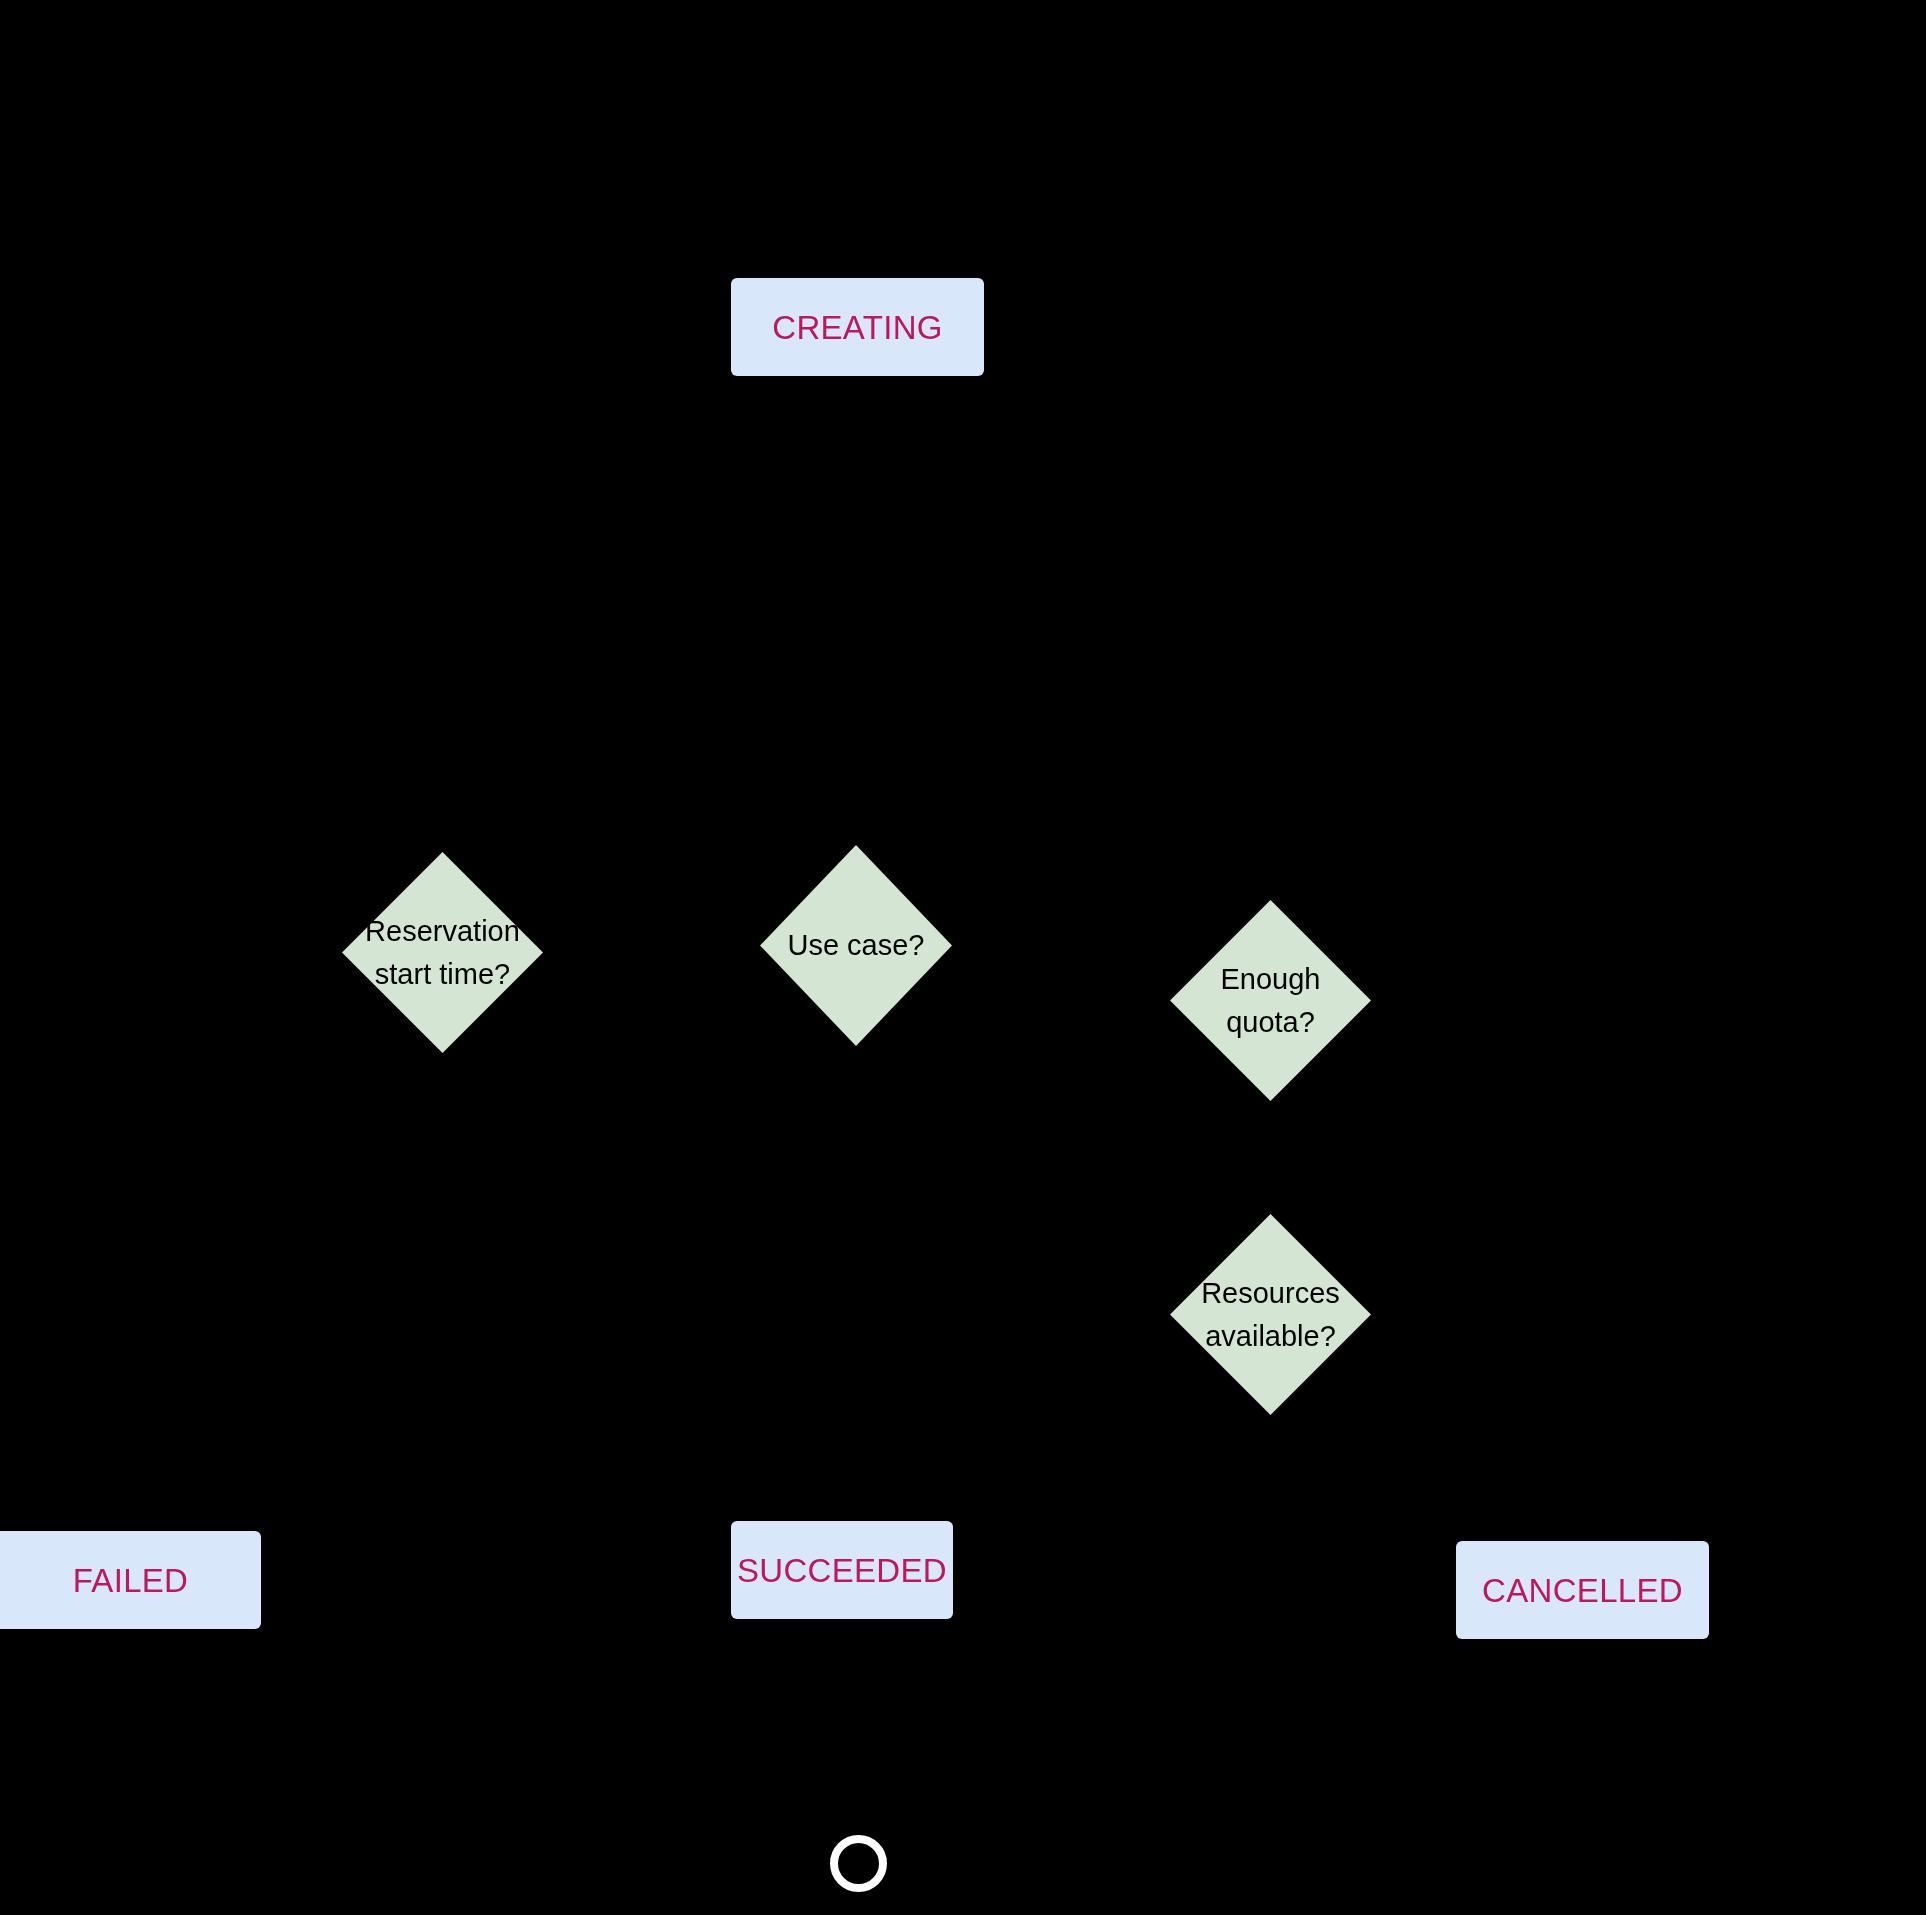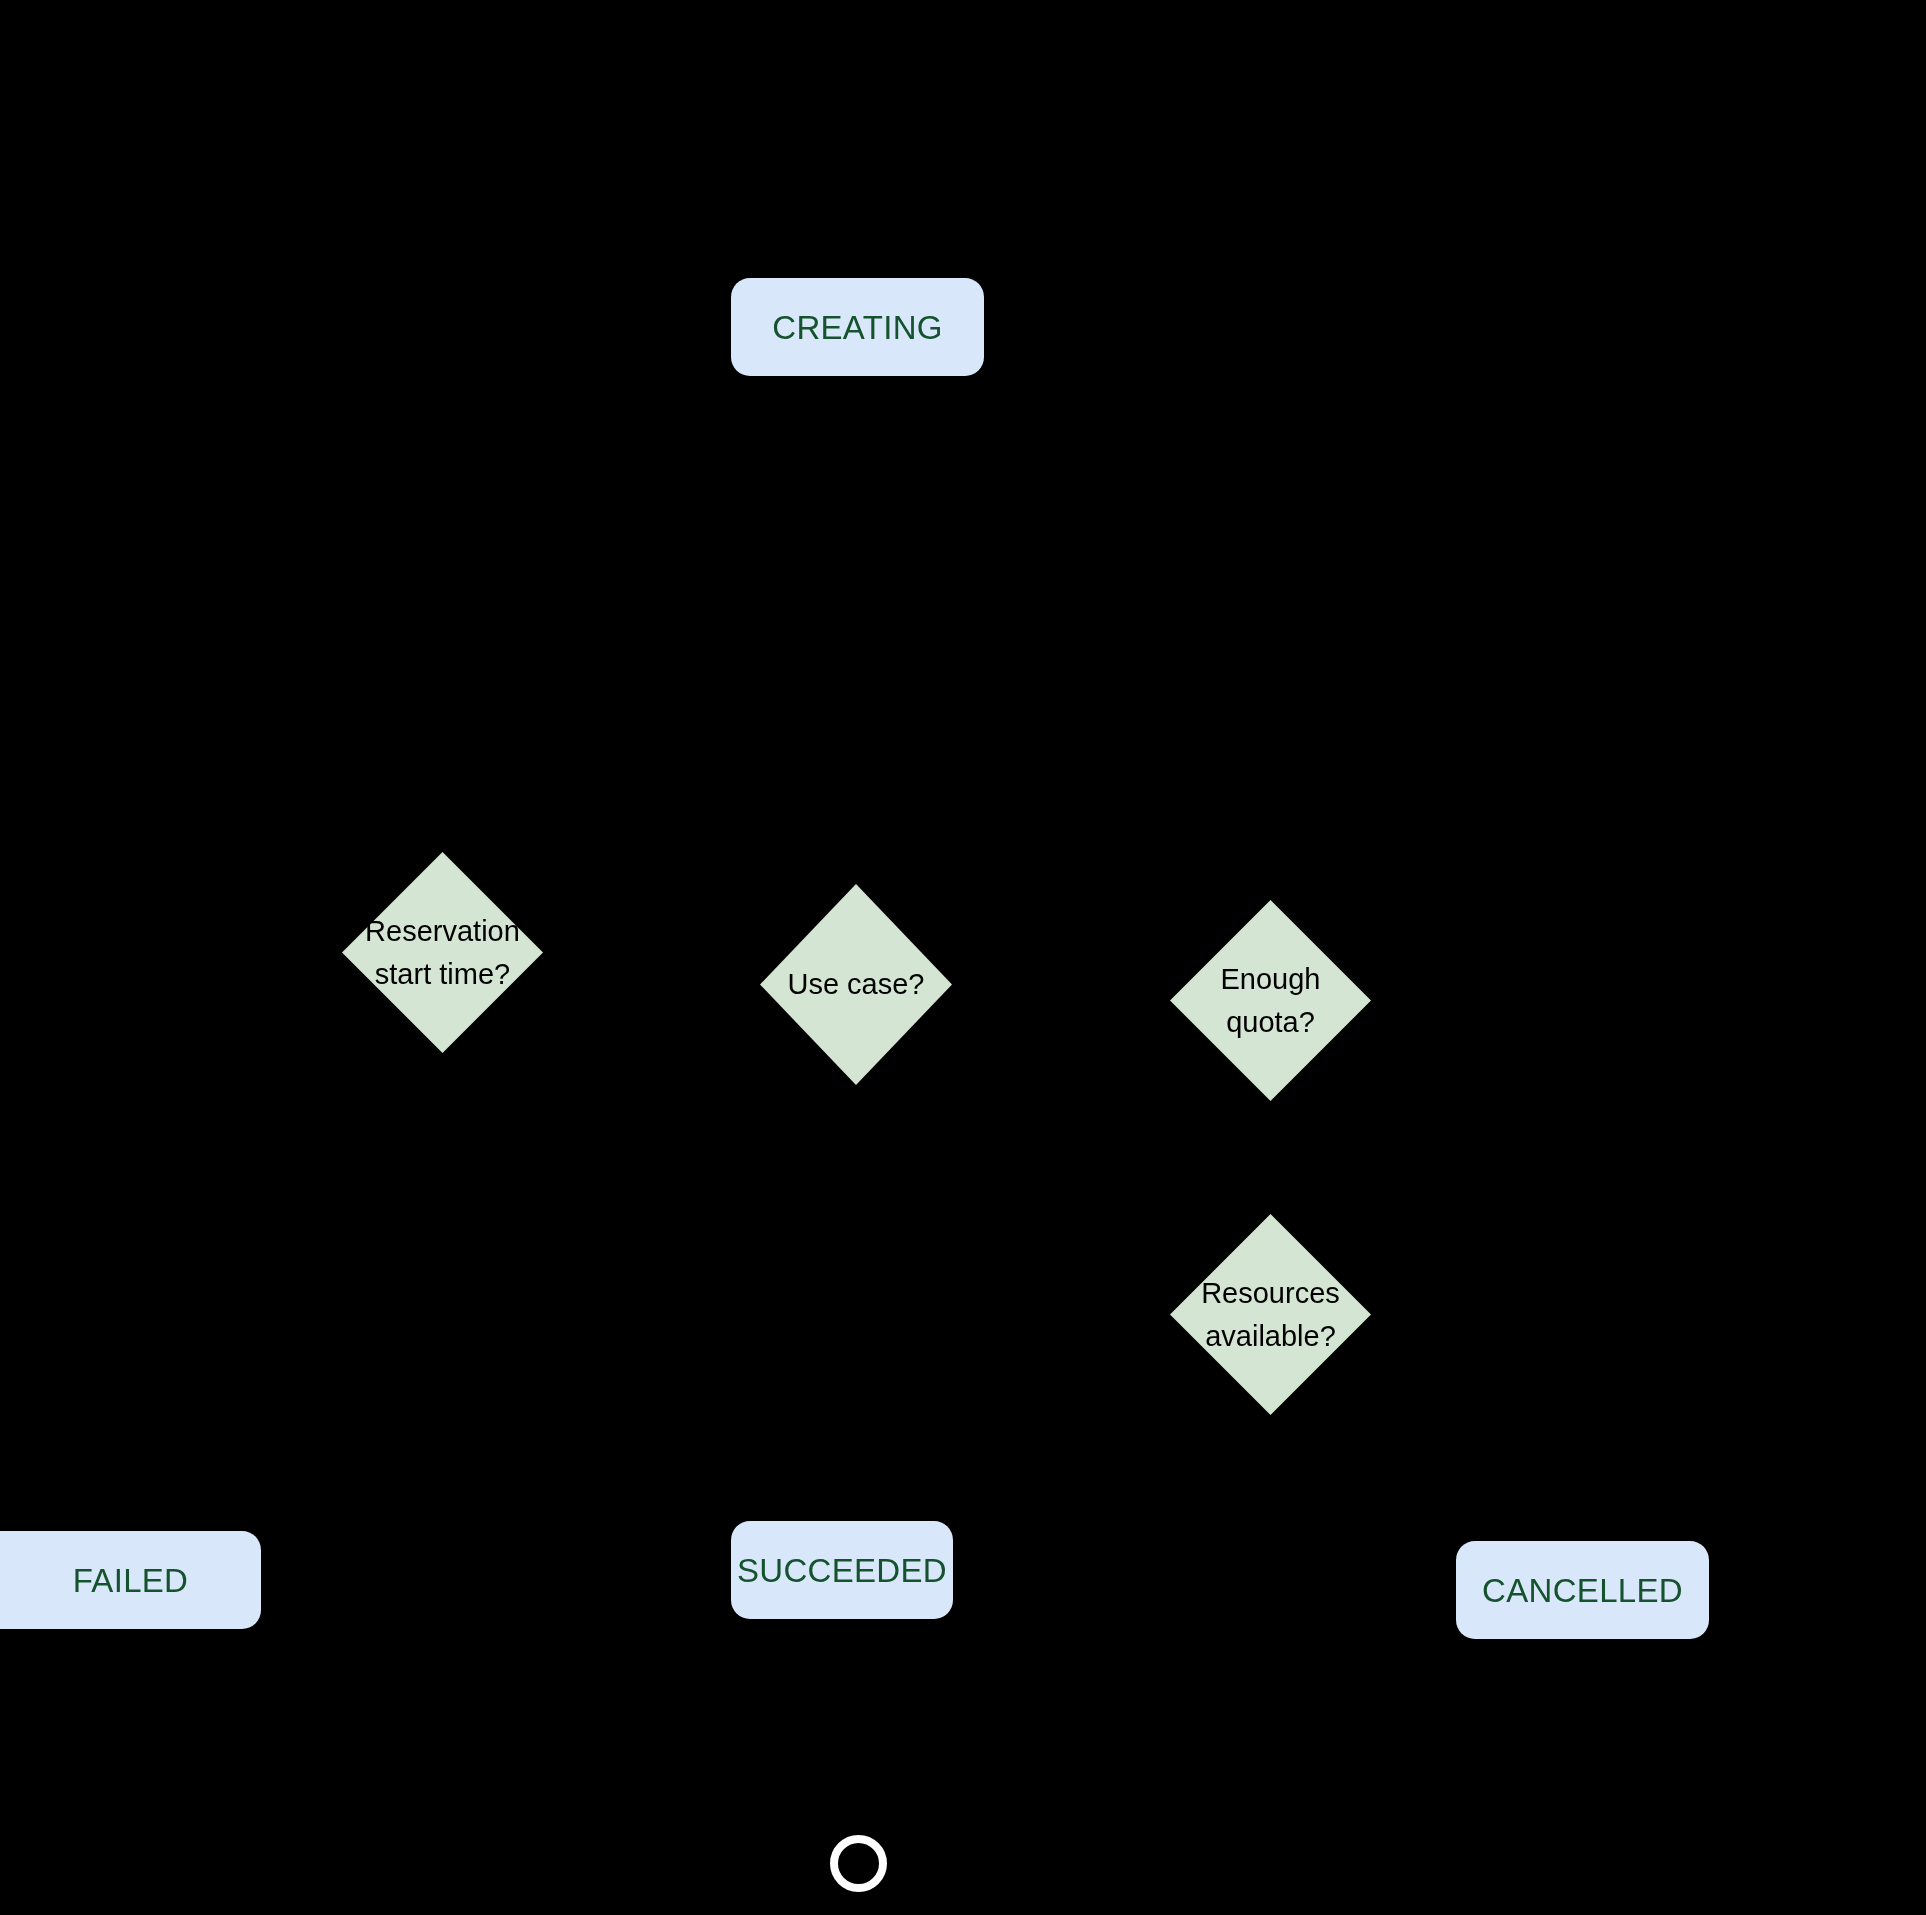--- a/index.html
+++ b/index.html
@@ -18,22 +18,22 @@
     background: #000000;
     overflow: hidden;
   }
   
   .state-box {
     position: absolute;
     display: flex;
     align-items: center;
     justify-content: center;
     background: #d9e7fa;
-    border-radius: 19px;
-    color: #14532d;
+    border-radius: 6px;
+    color: #be185d;
     font-size: 33px;
     font-weight: 400;
     letter-spacing: 0.3px;
     line-height: 1;
     white-space: nowrap;
     box-sizing: border-box;
   }
   
   .decision {
     position: absolute;
@@ -112,21 +112,21 @@
 
 
   <div class="decision" style="left:342px; top:852px; width:201px; height:201px;">
     <span class="diamond-shape"></span>
     <span class="decision-label">
       <span>Reservation</span><br>
       <span>start time?</span>
     </span>
   </div>
 
-  <div class="decision" style="left:760px; top:884px; width:192px; height:201px;">
+  <div class="decision" style="left:760px; top:845px; width:192px; height:201px;">
     <span class="diamond-shape"></span>
     <span class="decision-label">
       <span>Use case?</span>
     </span>
   </div>
 
   <div class="decision" style="left:1170px; top:900px; width:201px; height:201px;">
     <span class="diamond-shape"></span>
     <span class="decision-label">
       <span>Enough</span><br>

